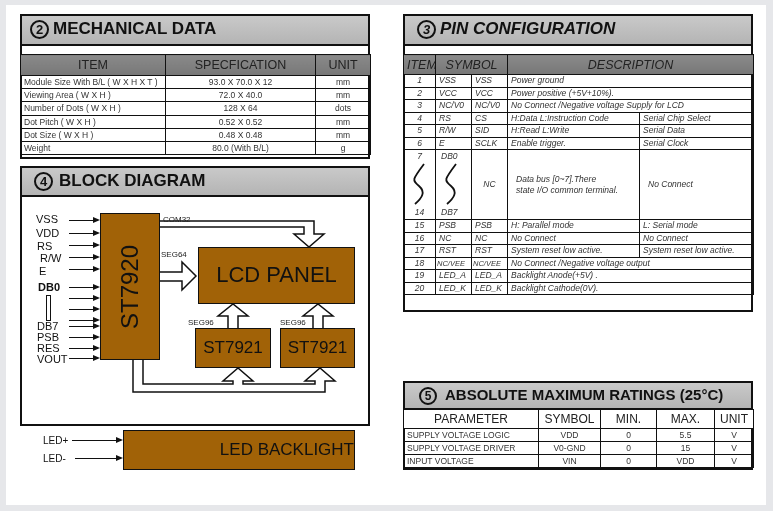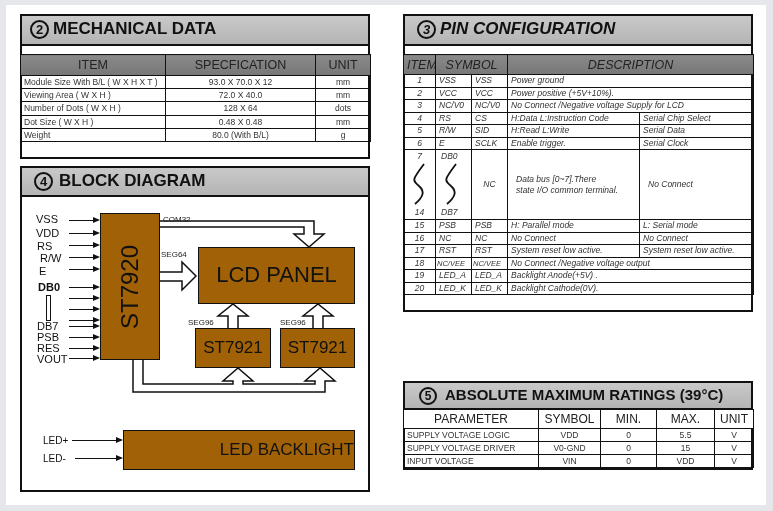--- a/index.html
+++ b/index.html
@@ -54,20 +54,25 @@
           <td>Viewing Area ( W X H )</td>
           <td class="c">72.0 X 40.0</td>
           <td class="c">mm</td>
         </tr>
     <tr>
           <td>Number of Dots ( W X H )</td>
           <td class="c">128 X 64</td>
           <td class="c">dots</td>
         </tr>
     <tr>
+          <td>Dot Pitch ( W X H )</td>
+          <td class="c">0.52 X 0.52</td>
+          <td class="c">mm</td>
+        </tr>
+    <tr>
           <td>Dot Size ( W X H )</td>
           <td class="c">0.48 X 0.48</td>
           <td class="c">mm</td>
         </tr>
     <tr>
           <td>Weight</td>
           <td class="c">80.0 (With B/L)</td>
           <td class="c">g</td>
         </tr>
   </tbody>
@@ -186,21 +191,21 @@
     <tr>
           <td class="c">20</td>
           <td>LED_K</td>
           <td>LED_K</td>
           <td colspan="2">Backlight Cathode(0V).</td>
         </tr>
   </tbody>
     </table>
 </div>
 
-<div class="panel" style="left:20px;top:166px;width:350px;height:326px;">
+<div class="panel" style="left:20px;top:166px;width:350px;height:260px;">
   <div class="titlebar" style="height:29px;padding:3px 0 0 12px;font-size:17px;">
     <span class="circ" style="width:19px;height:19px;font-size:13px;line-height:16px;margin-right:6px;">4</span><span>BLOCK DIAGRAM</span>
   </div>
 </div>
 
 <div style="position:absolute;left:0;top:0;width:773px;height:511px;pointer-events:none;">
 
   <span class="pinlbl" style="left:36px;top:214px;">VSS</span>
   <span class="pinlbl" style="left:36px;top:228px;">VDD</span>
   <span class="pinlbl" style="left:37px;top:241px;">RS</span>
@@ -268,21 +273,21 @@
   <div class="arrow" style="left:72px;top:440px;width:49px;"></div>
   <div class="arrow" style="left:75px;top:458px;width:46px;"></div>
 
   <div class="box" style="left:123px;top:430px;width:232px;height:40px;">
     <div style="position:absolute;left:0;right:0;top:9px;text-align:right;font-size:17px;">LED BACKLIGHT</div>
   </div>
 </div>
 
 <div class="panel" style="left:403px;top:381px;width:350px;height:89px;">
   <div class="titlebar" style="height:27px;padding:3px 0 0 14px;font-size:15px;">
-    <span class="circ" style="width:18px;height:18px;font-size:12px;line-height:15px;margin-right:8px;">5</span><span>ABSOLUTE MAXIMUM RATINGS (39°C)</span>
+    <span class="circ" style="width:18px;height:18px;font-size:12px;line-height:15px;margin-right:8px;">5</span><span>ABSOLUTE MAXIMUM RATINGS (25°C)</span>
   </div>
   <table class="grid rat" style="top:26px;width:350px;">
     <colgroup>
         <col style="width:135px">
         <col style="width:62px">
         <col style="width:56px">
         <col style="width:58px">
         <col style="width:39px">
       </colgroup>
     <tbody>

